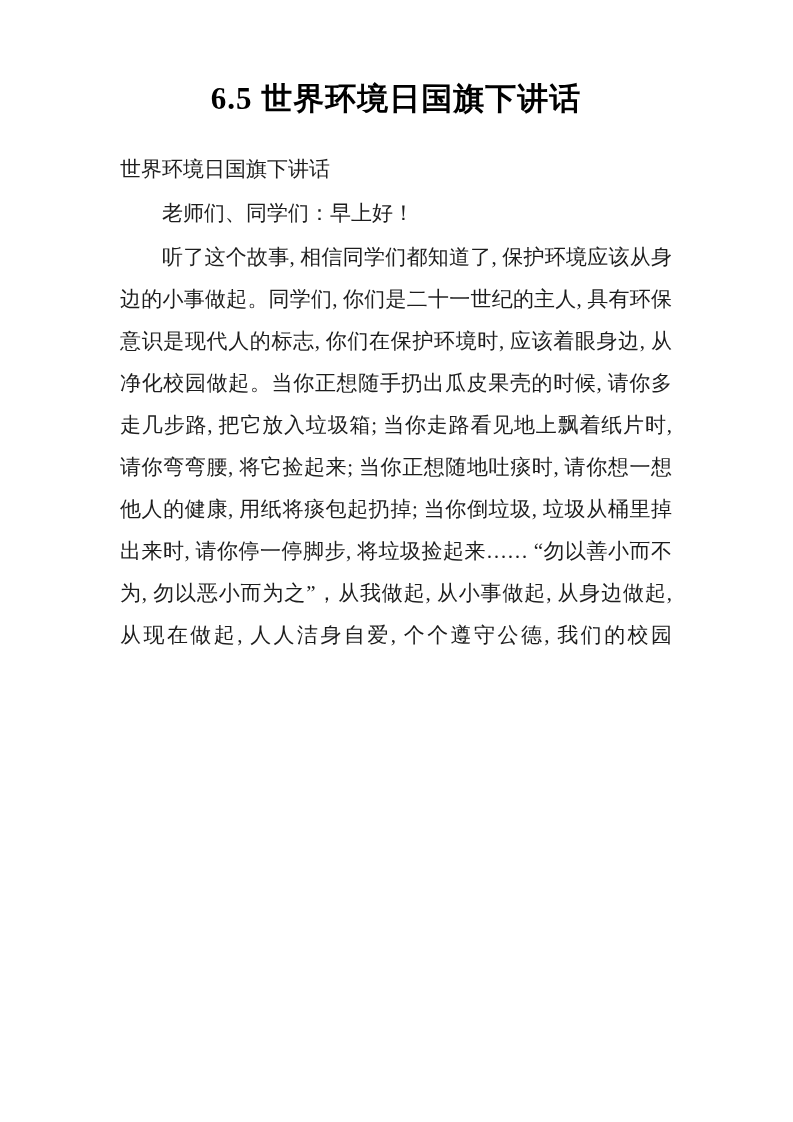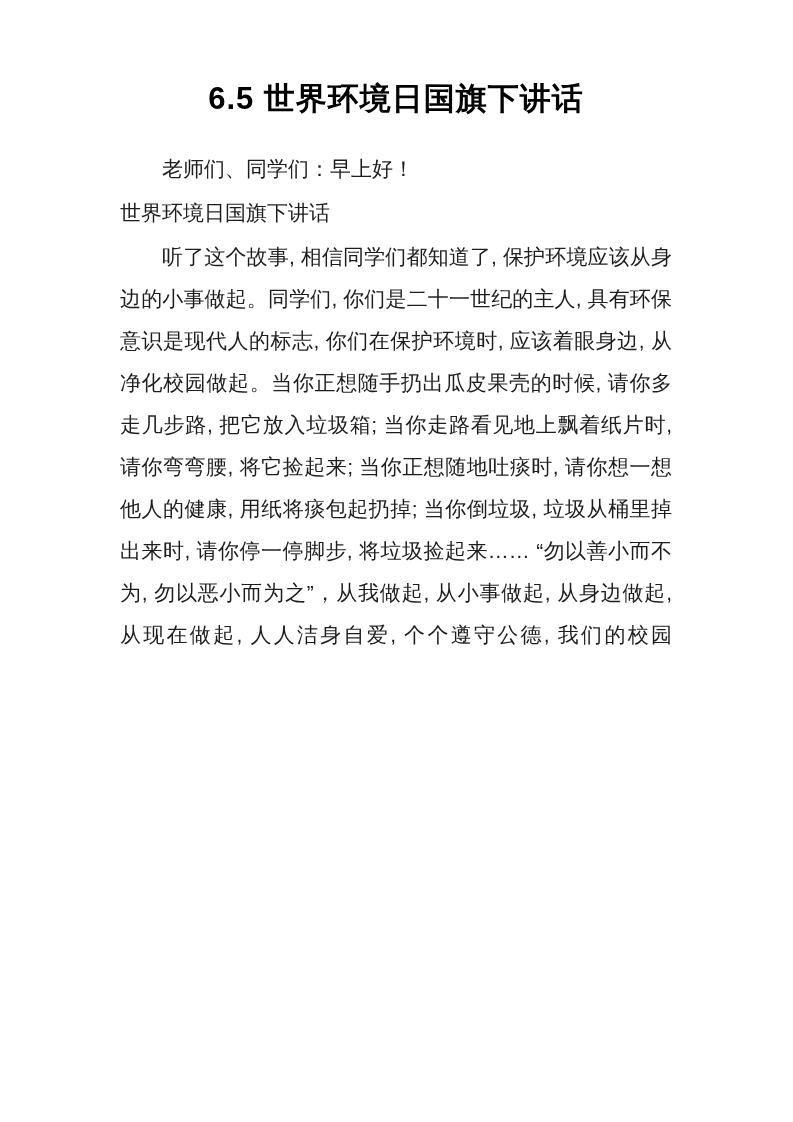--- a/index.html
+++ b/index.html
@@ -9,21 +9,21 @@
   }
   .page {
     position: relative;
     width: 793px;
     height: 1122px;
     margin: 0 auto;
     background: #ffffff;
     box-sizing: border-box;
     padding: 78px 121px 0 120px;
     overflow: hidden;
-    font-family: Liberation Sans, sans-serif;
+    font-family: Liberation Serif, serif;
   }
   .title {
     margin: 0 0 28px 0;
     font-size: 31px;
     line-height: 42px;
     font-weight: bold;
     text-align: center;
     color: #000000;
     letter-spacing: 1px;
     white-space: nowrap;
@@ -45,17 +45,17 @@
   .para.fill-last {
     text-align-last: justify;
   }
 </style>
 </head>
 <body>
 
 <div class="page">
   <h1 class="title">6.5 世界环境日国旗下讲话</h1>
   <div class="doc-body">
+      <p class="para">世界环境日国旗下讲话</p>
       <p class="para indent">老师们、同学们：早上好！</p>
-      <p class="para">世界环境日国旗下讲话</p>
       <p class="para indent fill-last">听了这个故事, 相信同学们都知道了, 保护环境应该从身边的小事做起。同学们, 你们是二十一世纪的主人, 具有环保意识是现代人的标志, 你们在保护环境时, 应该着眼身边, 从净化校园做起。当你正想随手扔出瓜皮果壳的时候, 请你多走几步路, 把它放入垃圾箱; 当你走路看见地上飘着纸片时, 请你弯弯腰, 将它捡起来; 当你正想随地吐痰时, 请你想一想他人的健康, 用纸将痰包起扔掉; 当你倒垃圾, 垃圾从桶里掉出来时, 请你停一停脚步, 将垃圾捡起来…… “勿以善小而不为, 勿以恶小而为之”，从我做起, 从小事做起, 从身边做起, 从现在做起, 人人洁身自爱, 个个遵守公德, 我们的校园</p>
     </div>
 </div>
 
 </body></html>

